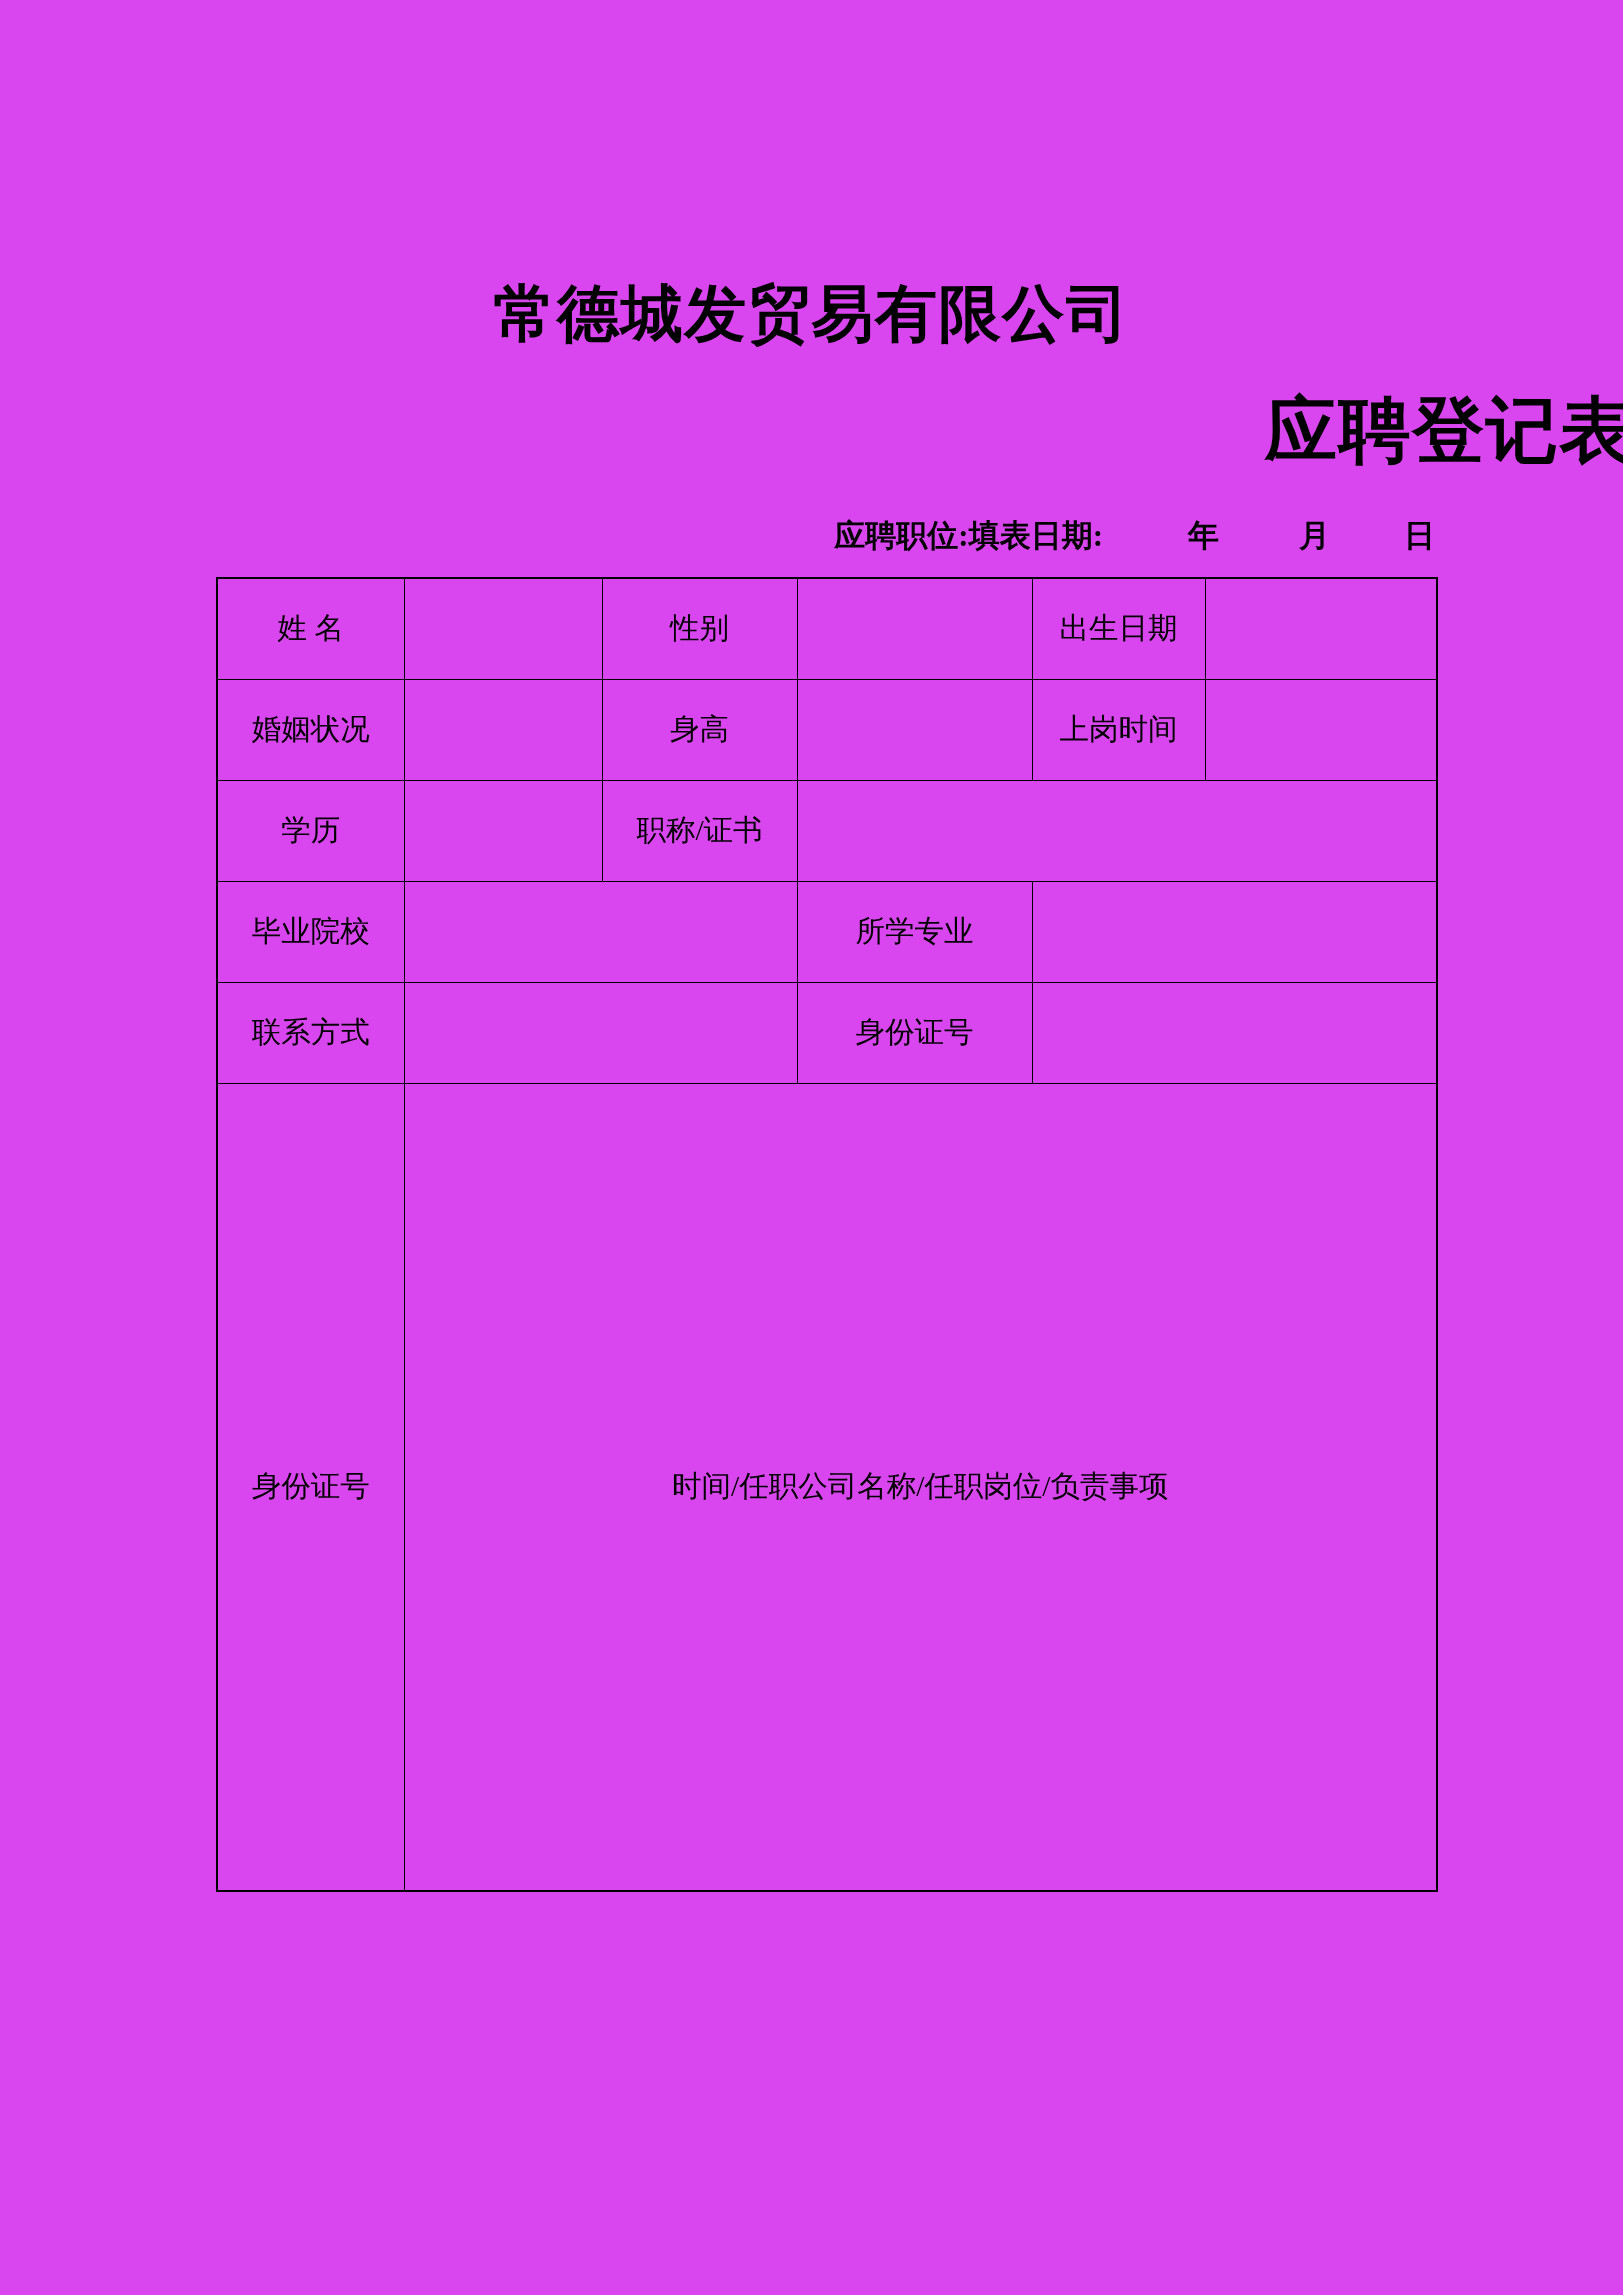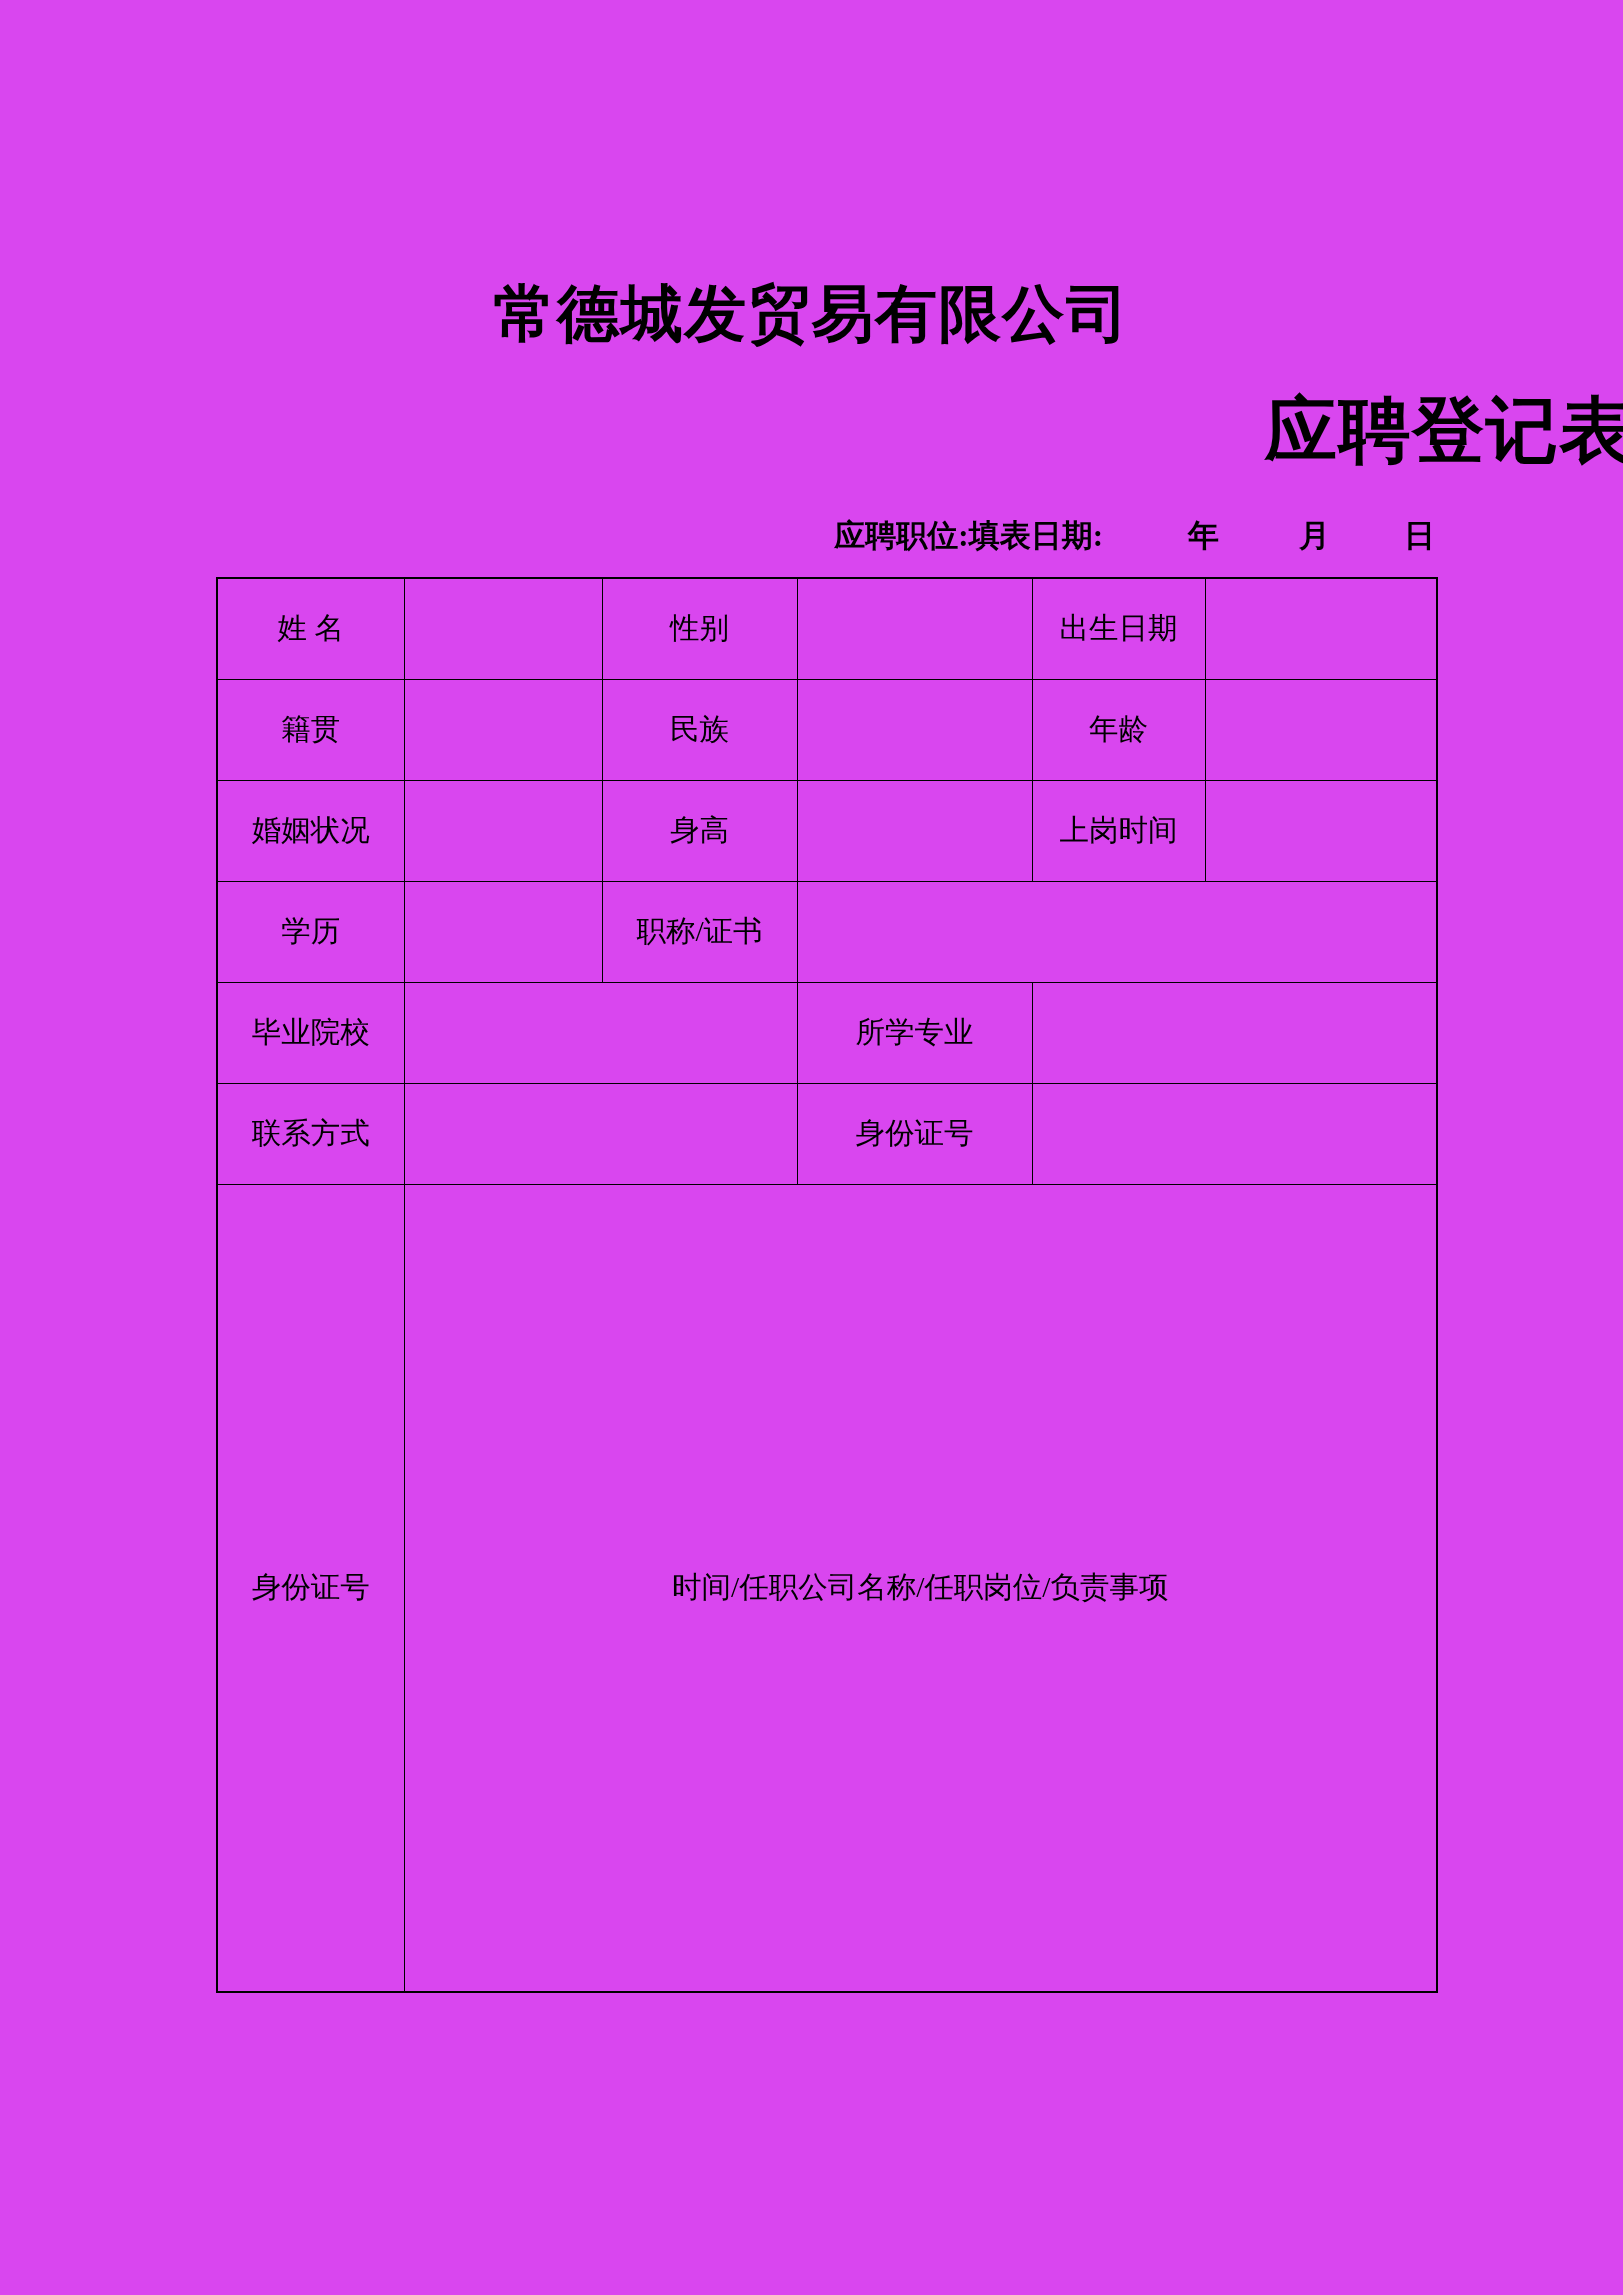--- a/index.html
+++ b/index.html
@@ -125,28 +125,20 @@
     <tbody>
       <tr class="r">
         <td>姓 名</td>
         <td></td>
         <td>性别</td>
         <td></td>
         <td>出生日期</td>
         <td></td>
       </tr>
       <tr class="r">
-        <td>籍贯</td>
-        <td></td>
-        <td>民族</td>
-        <td></td>
-        <td>年龄</td>
-        <td></td>
-      </tr>
-      <tr class="r">
         <td>婚姻状况</td>
         <td></td>
         <td>身高</td>
         <td></td>
         <td>上岗时间</td>
         <td></td>
       </tr>
       <tr class="r">
         <td>学历</td>
         <td></td>

